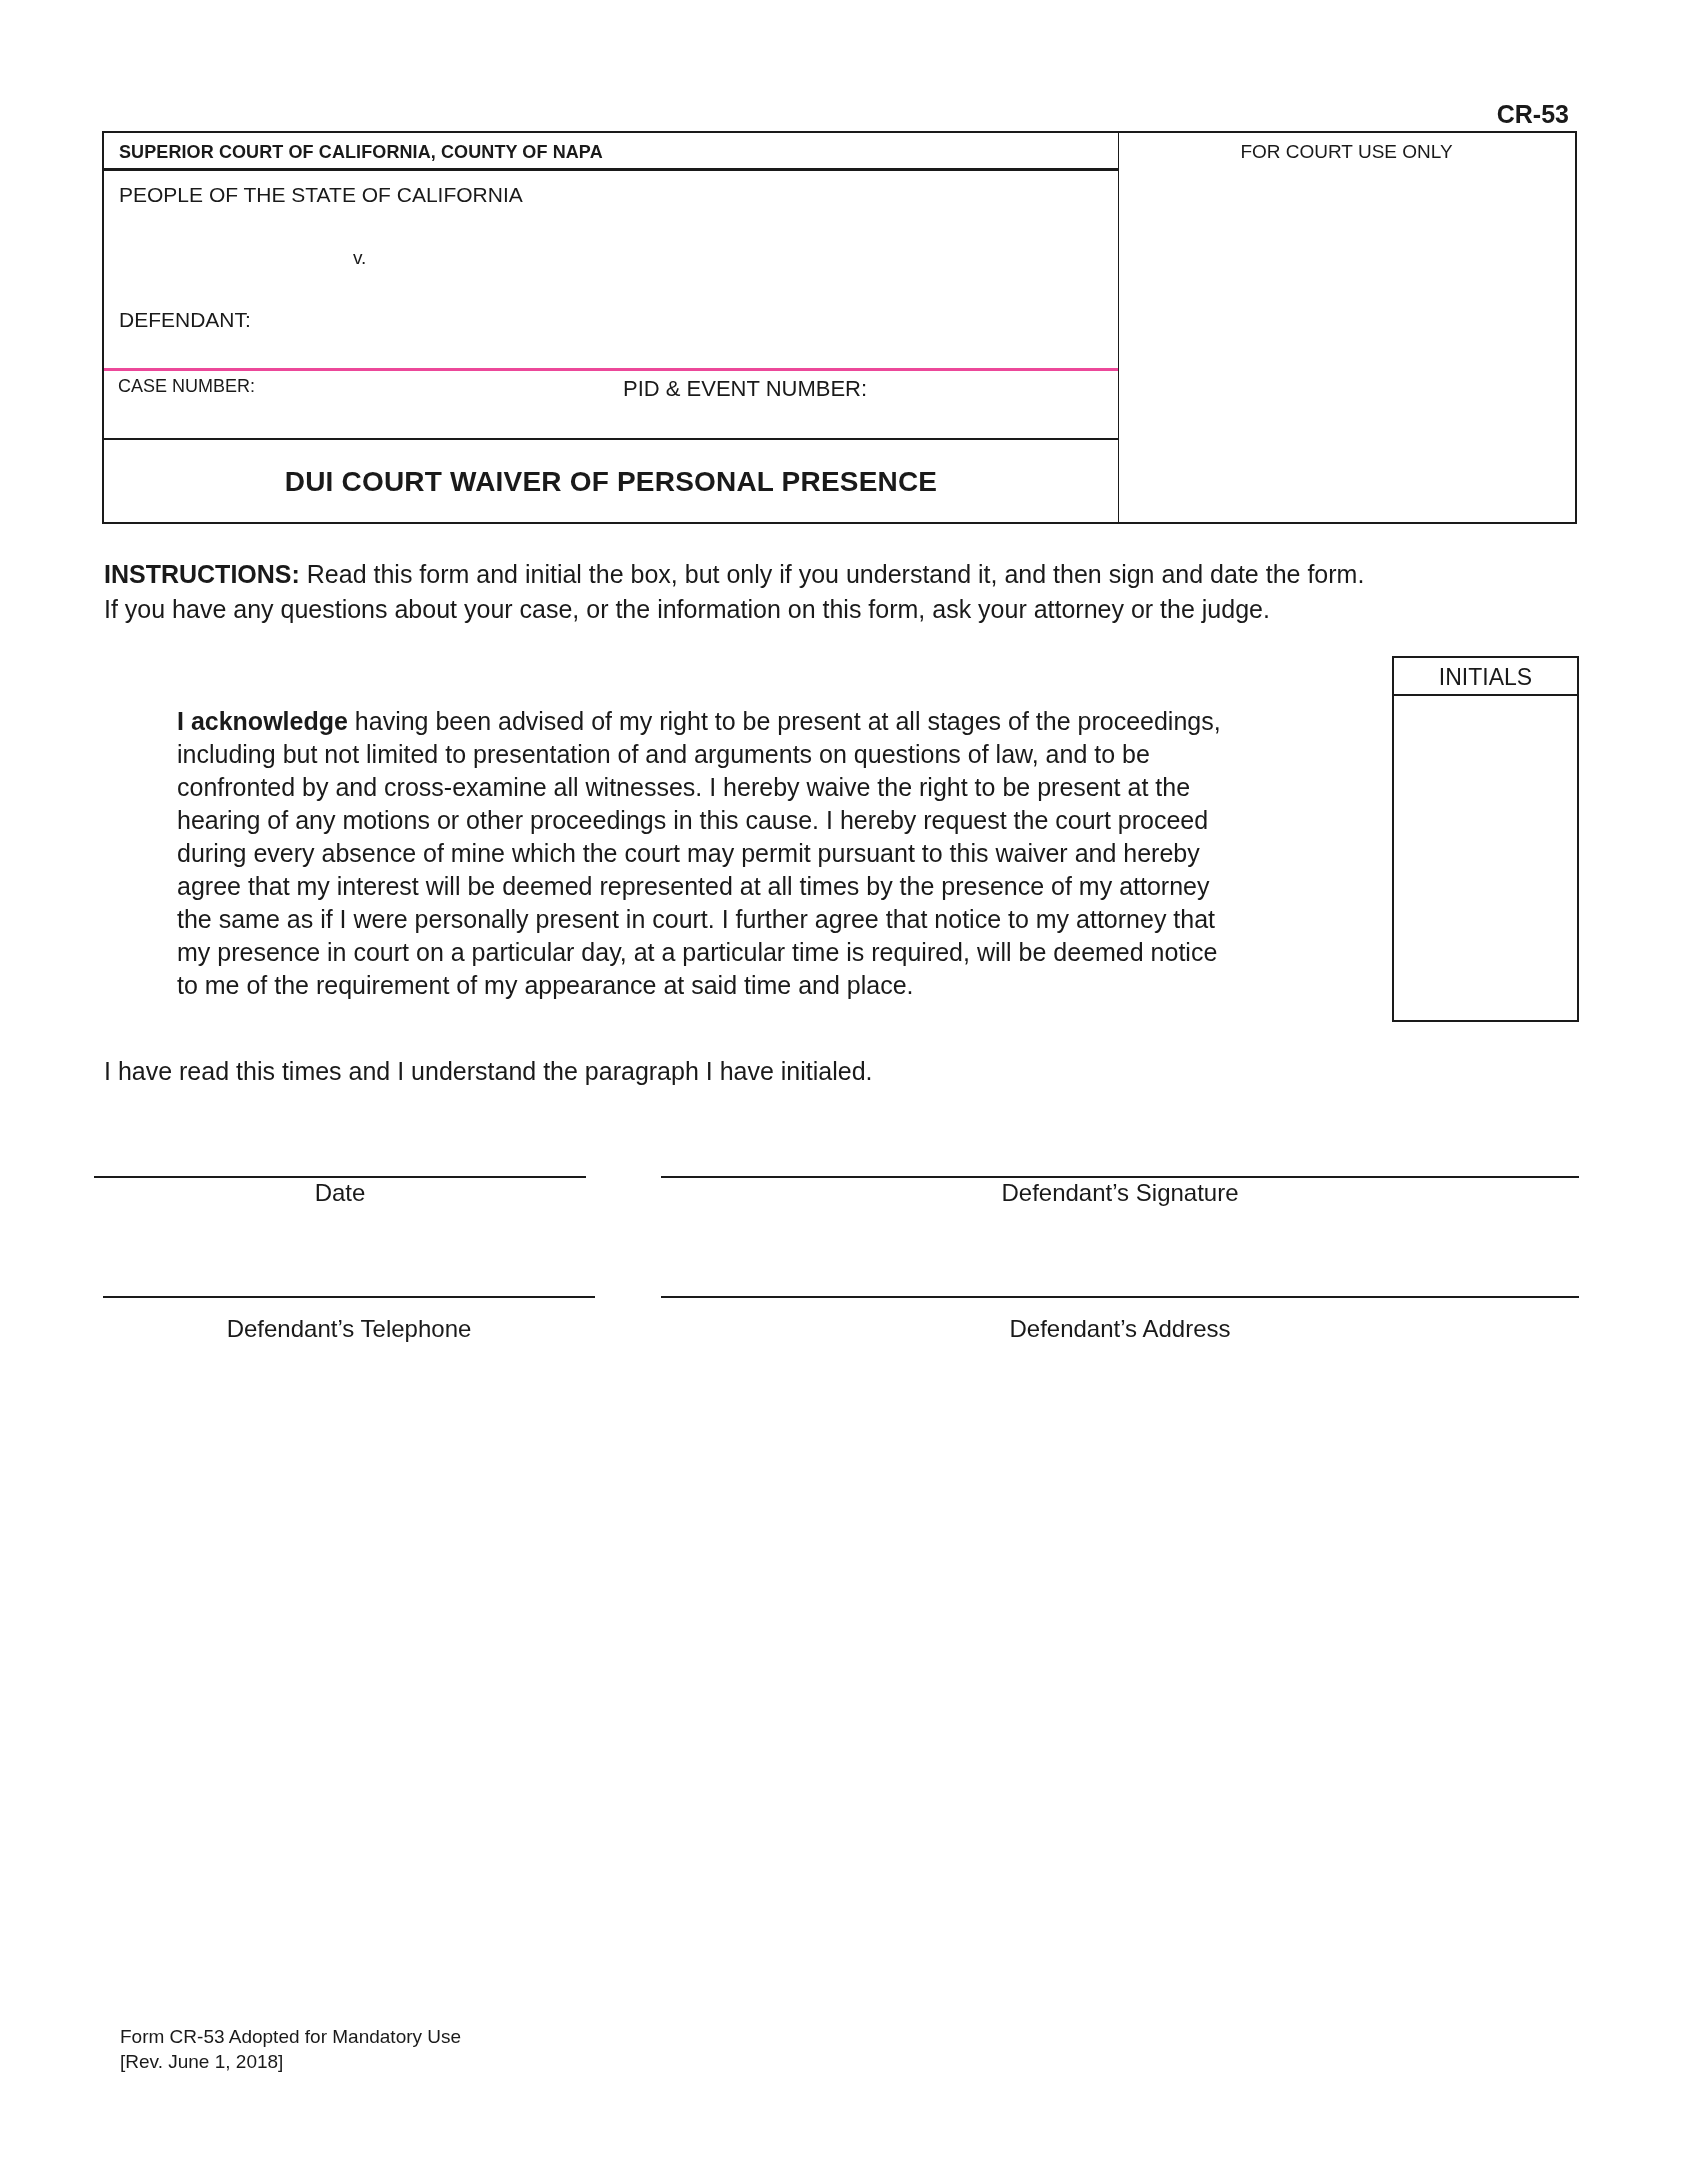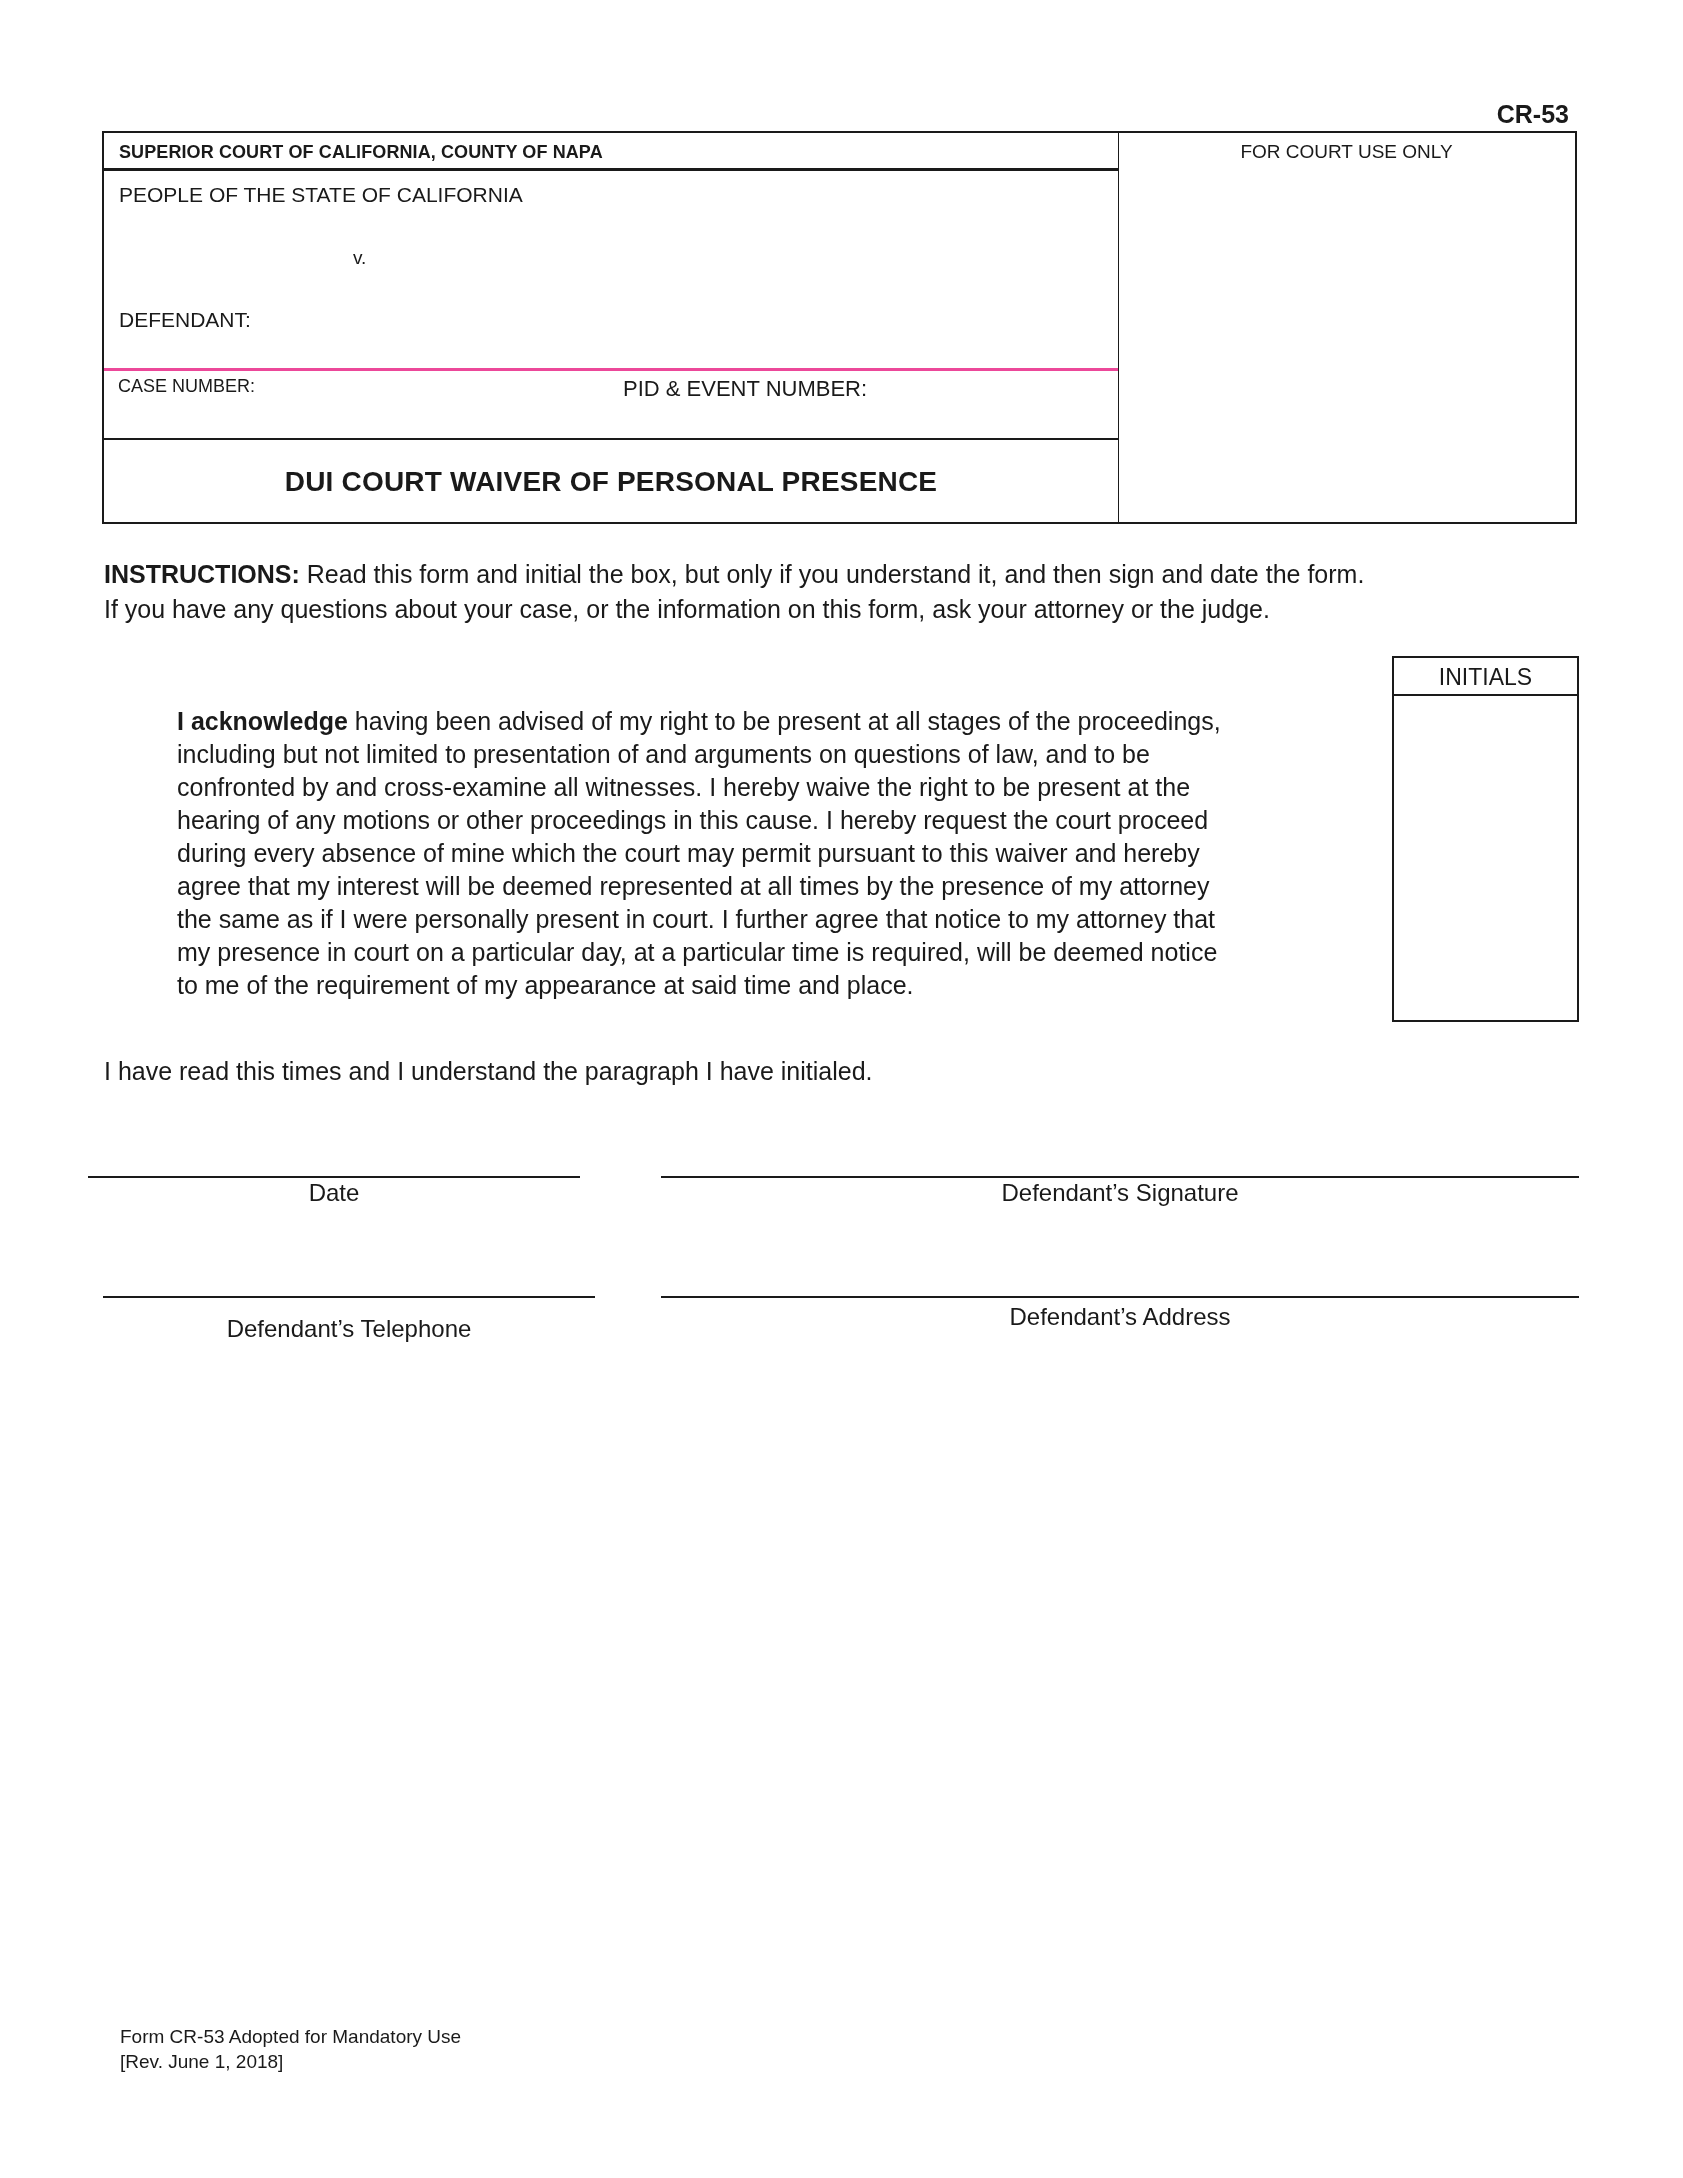--- a/index.html
+++ b/index.html
@@ -92,35 +92,35 @@
   <span class="line">hearing of any motions or other proceedings in this cause. I hereby request the court proceed</span>
   <span class="line">during every absence of mine which the court may permit pursuant to this waiver and hereby</span>
   <span class="line">agree that my interest will be deemed represented at all times by the presence of my attorney</span>
   <span class="line">the same as if I were personally present in court. I further agree that notice to my attorney that</span>
   <span class="line">my presence in court on a particular day, at a particular time is required, will be deemed notice</span>
   <span class="line">to me of the requirement of my appearance at said time and place.</span>
 </div>
 
 <div class="abs ack">I have read this times and I understand the paragraph I have initialed.</div>
 
-<div class="abs" style="left:88px; top:1176px; width:492px;">
+<div class="abs" style="left:94px; top:1176px; width:492px;">
   <div class="sig-line"></div>
   <div class="sig-label">Date</div>
 </div>
 <div class="abs" style="left:661px; top:1176px; width:918px;">
   <div class="sig-line"></div>
   <div class="sig-label">Defendant’s Signature</div>
 </div>
 
 <div class="abs" style="left:103px; top:1296px; width:492px;">
   <div class="sig-line"></div>
   <div class="sig-label" style="margin-top:16px;">Defendant’s Telephone</div>
 </div>
 <div class="abs" style="left:661px; top:1296px; width:918px;">
   <div class="sig-line"></div>
-  <div class="sig-label" style="margin-top:4px;">Defendant’s Address</div>
+  <div class="sig-label" style="margin-top:16px;">Defendant’s Address</div>
 </div>
 
 <div class="abs footer">
   <div>Form CR-53 Adopted for Mandatory Use</div>
   <div>[Rev. June 1, 2018]</div>
 </div>
 
 
 </body></html>

